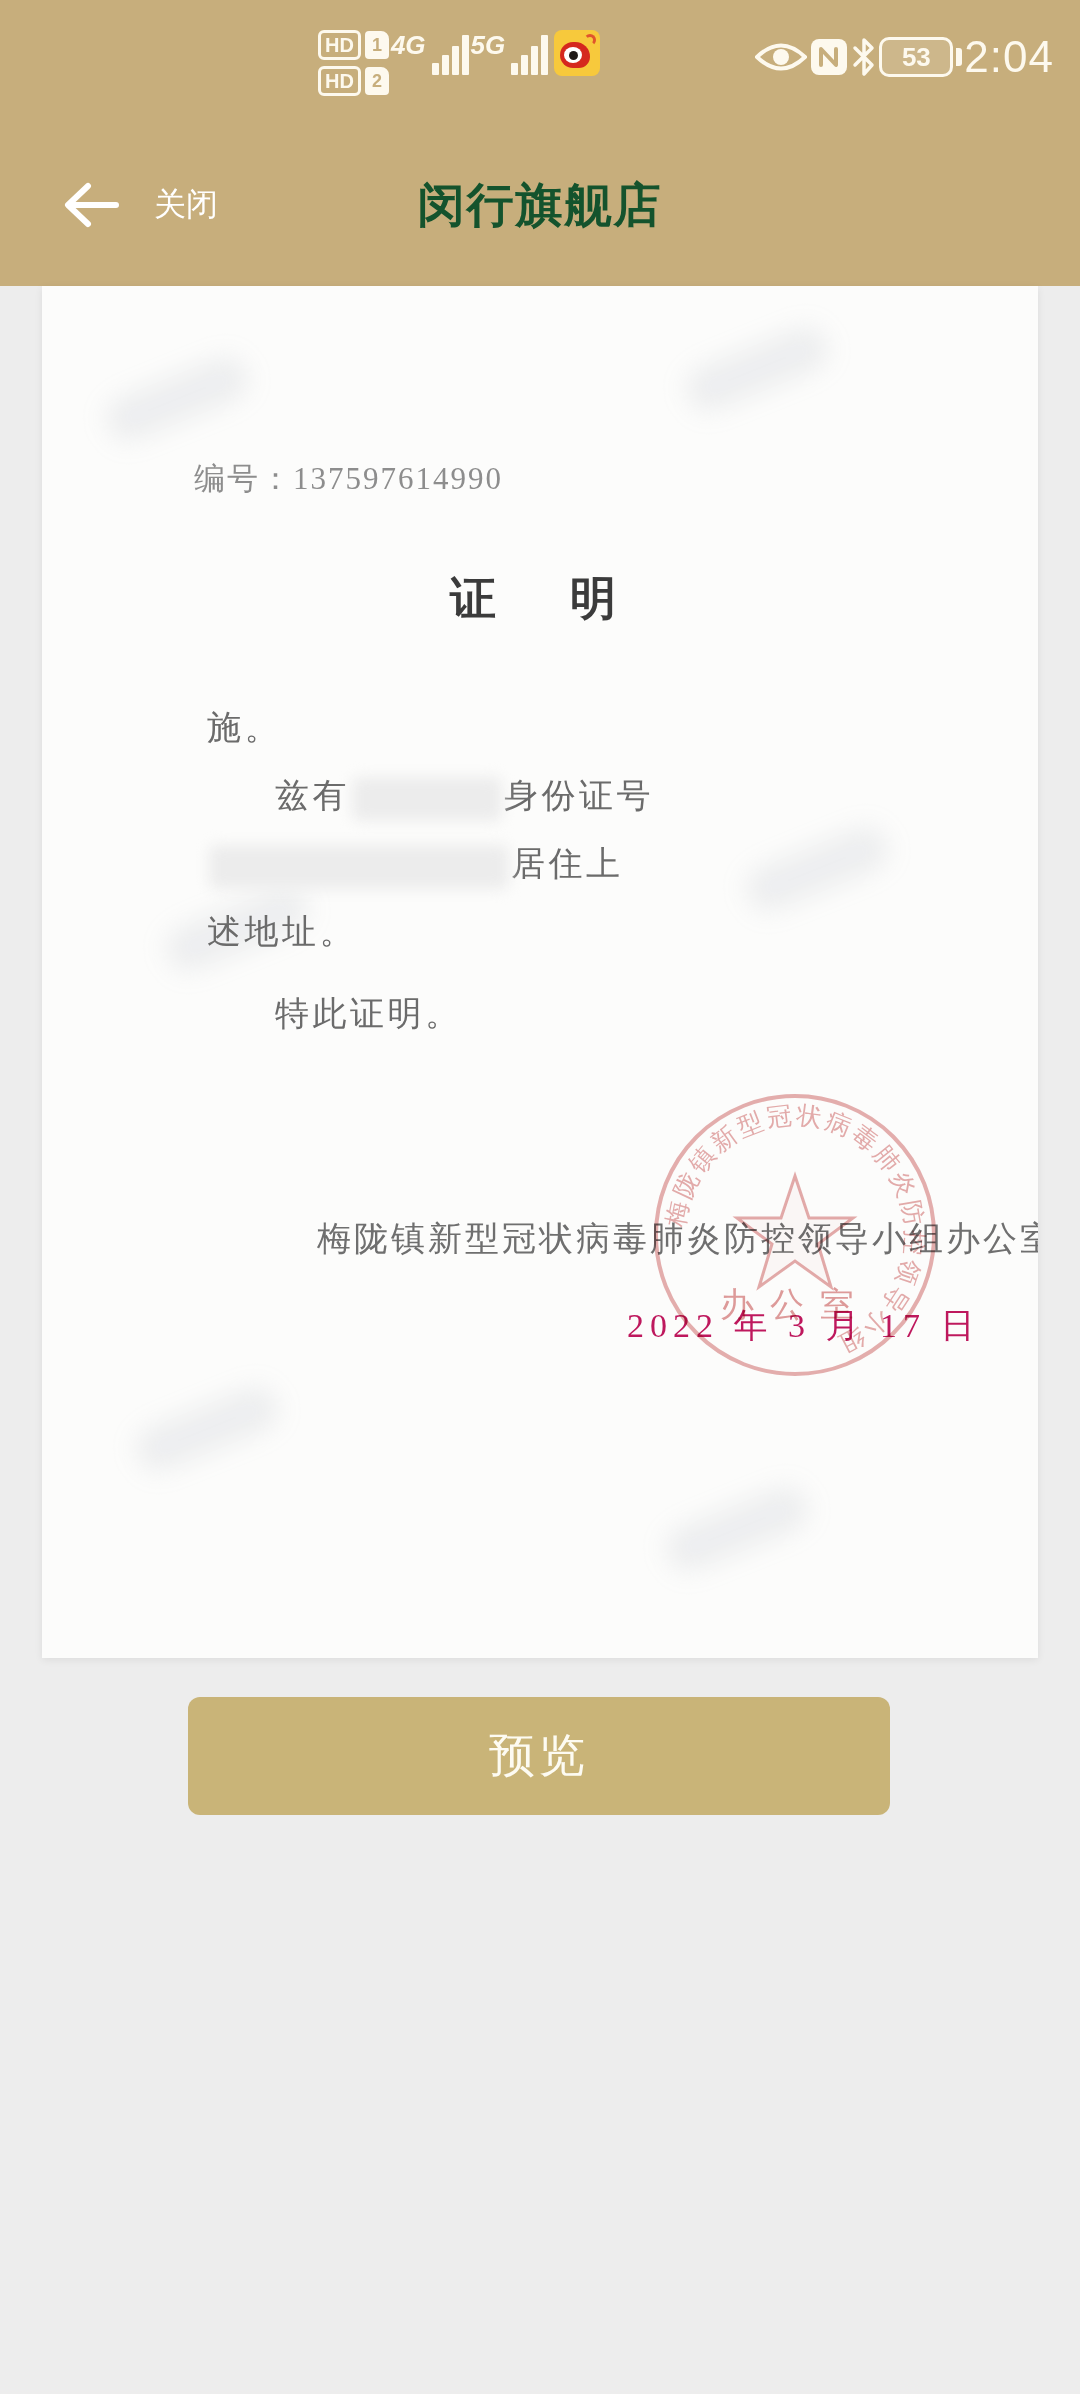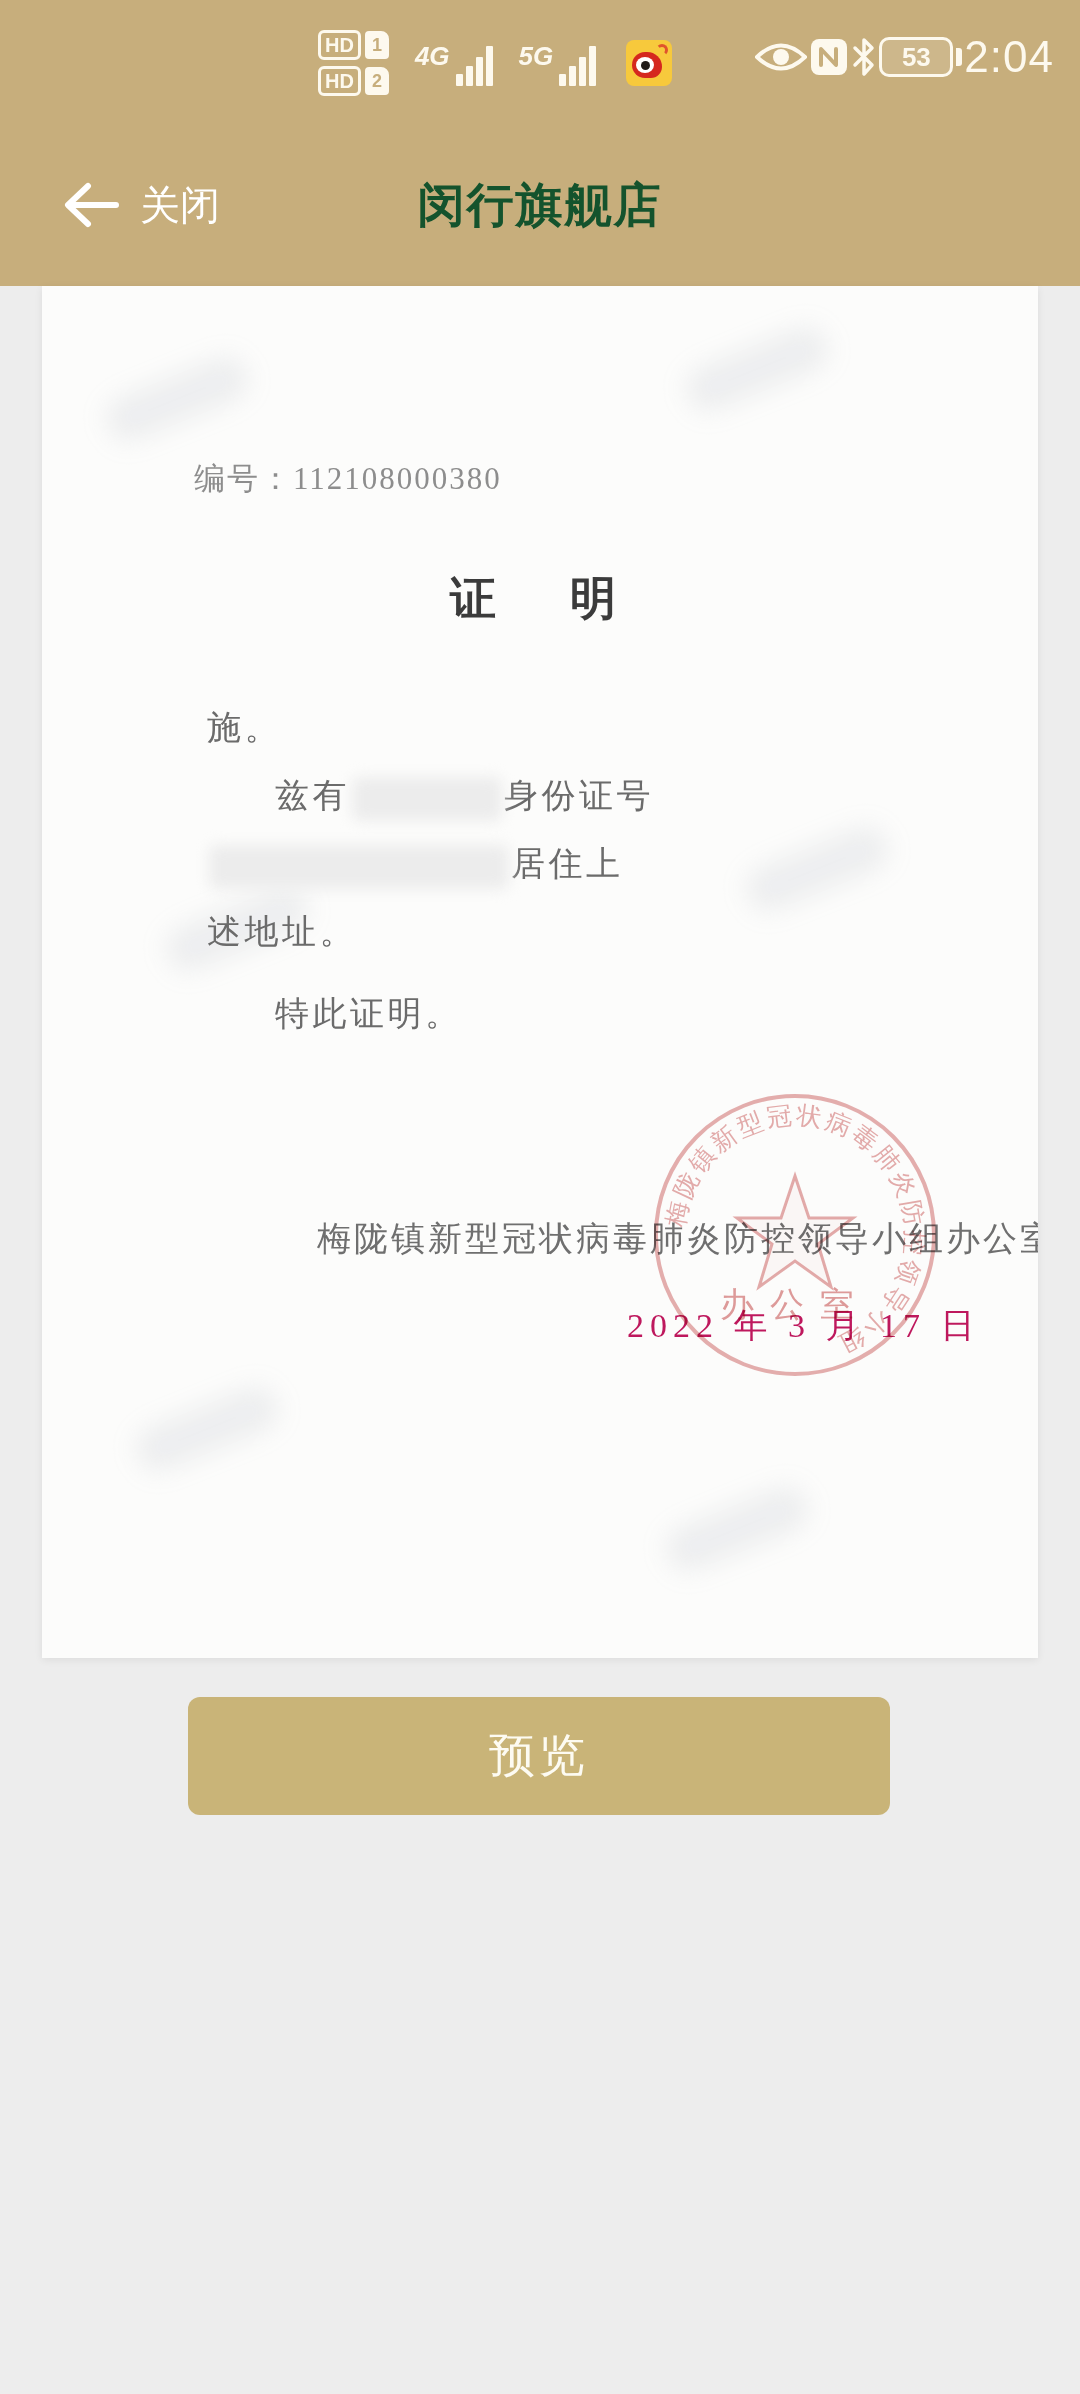--- a/index.html
+++ b/index.html
@@ -12,21 +12,21 @@
 
   
   .header {
     position:absolute; top:0; left:0; width:1080px; height:286px;
     background:#c7ae7c;
   }
   .statusbar {
     position:absolute; top:22px; left:0; width:1080px; height:96px;
     color:#fdf9ee;
   }
-  .sim-cluster { position:absolute; left:318px; top:8px; display:flex; align-items:center; gap:26px; }
+  .sim-cluster { position:absolute; left:318px; top:8px; display:flex; align-items:flex-start; gap:2px; }
   .hd-stack { display:flex; flex-direction:column; gap:6px; }
   .hd-row { display:flex; align-items:center; gap:4px; }
   .hd-badge {
     border:3px solid #fdf9ee; border-radius:6px; padding:0 4px;
     font-size:20px; font-weight:bold; line-height:24px; color:#fdf9ee;
   }
   .sim-slot {
     background:#fdf9ee; color:#c7ae7c; font-size:18px; font-weight:bold;
     width:24px; height:28px; line-height:28px; text-align:center;
     border-radius:4px 8px 4px 4px;
@@ -52,21 +52,21 @@
   .battery .shell {
     width:74px; height:40px; border:3px solid #fdf9ee; border-radius:10px;
     display:flex; align-items:center; justify-content:center;
     font-size:26px; font-weight:bold; color:#fdf9ee; background:rgba(255,255,255,0.12);
   }
   .battery .nub { width:6px; height:18px; background:#fdf9ee; border-radius:0 3px 3px 0; margin-left:3px; }
   .clock { font-size:44px; color:#fdf9ee; letter-spacing:1px; }
 
   .navbar { position:absolute; top:150px; left:0; width:1080px; height:110px; display:flex; align-items:center; }
   .back-btn { margin-left:56px; width:70px; height:70px; display:flex; align-items:center; justify-content:center; cursor:pointer; }
-  .close-btn { margin-left:14px; font-size:40px; color:#ffffff; cursor:pointer; }
+  .close-btn { margin-left:28px; font-size:32px; color:#ffffff; cursor:pointer; }
   .nav-title {
     position:absolute; left:0; right:0; text-align:center;
     font-size:47px; font-weight:bold; color:#14532d; letter-spacing:2px;
   }
 
   
   .page {
     position:absolute; top:286px; left:42px; width:996px; height:1372px;
     background:#fcfcfb; box-shadow:0 2px 8px rgba(0,0,0,0.07);
     font-family:"Liberation Serif","DejaVu Serif",serif; color:#6b6b6b;
@@ -199,21 +199,21 @@
 
   <div class="page">
 
     <div class="wm" style="left:60px; top:90px; width:150px; height:46px;"></div>
     <div class="wm" style="left:640px; top:60px; width:150px; height:46px;"></div>
     <div class="wm" style="left:120px; top:620px; width:150px; height:46px;"></div>
     <div class="wm" style="left:700px; top:560px; width:150px; height:46px;"></div>
     <div class="wm" style="left:90px; top:1120px; width:150px; height:46px;"></div>
     <div class="wm" style="left:620px; top:1220px; width:150px; height:46px;"></div>
 
-    <div class="serial"><span>编号：</span><span>112108000380</span></div>
+    <div class="serial"><span>编号：</span><span>137597614990</span></div>
 
     <div class="doc-title">证　明</div>
 
     <div class="body-text">
       <div>施。</div>
       <div><span class="indent"></span><span>兹有</span><span class="redact" style="width:150px"></span><span>身份证号</span><span class="redact" style="width:300px"></span><span>居住上</span></div>
       <div>述地址。</div>
       <div class="closing-line"><span class="indent"></span><span>特此证明。</span></div>
     </div>
 

